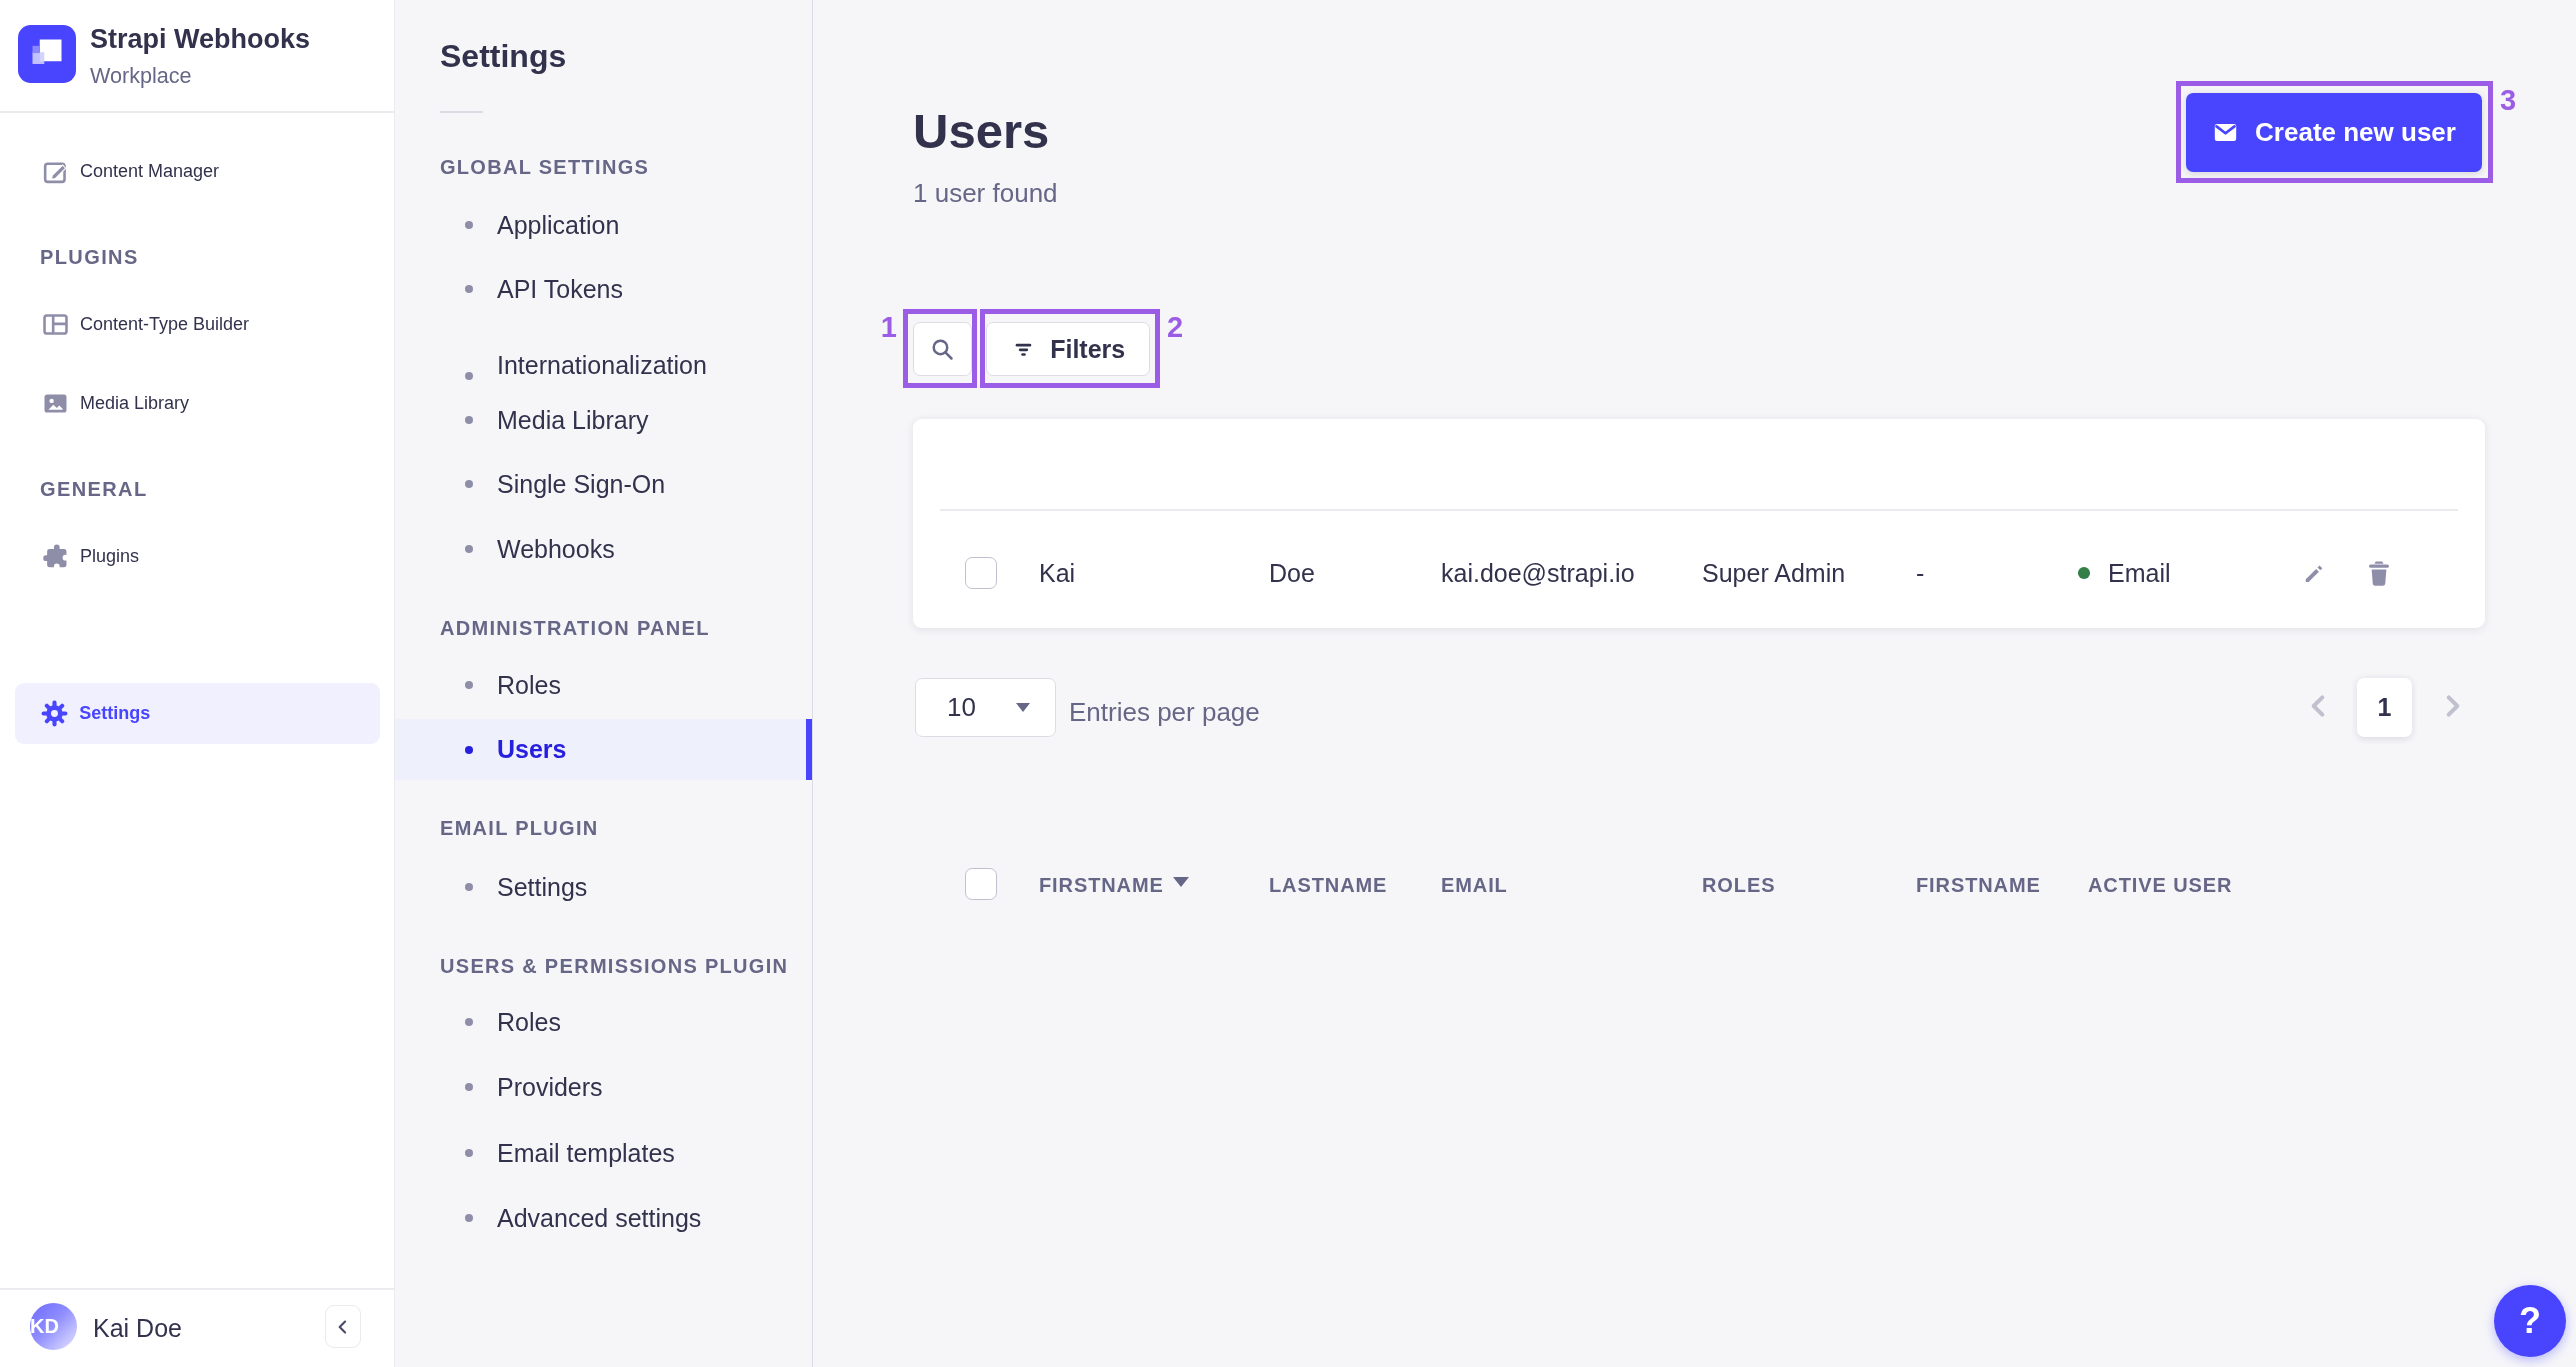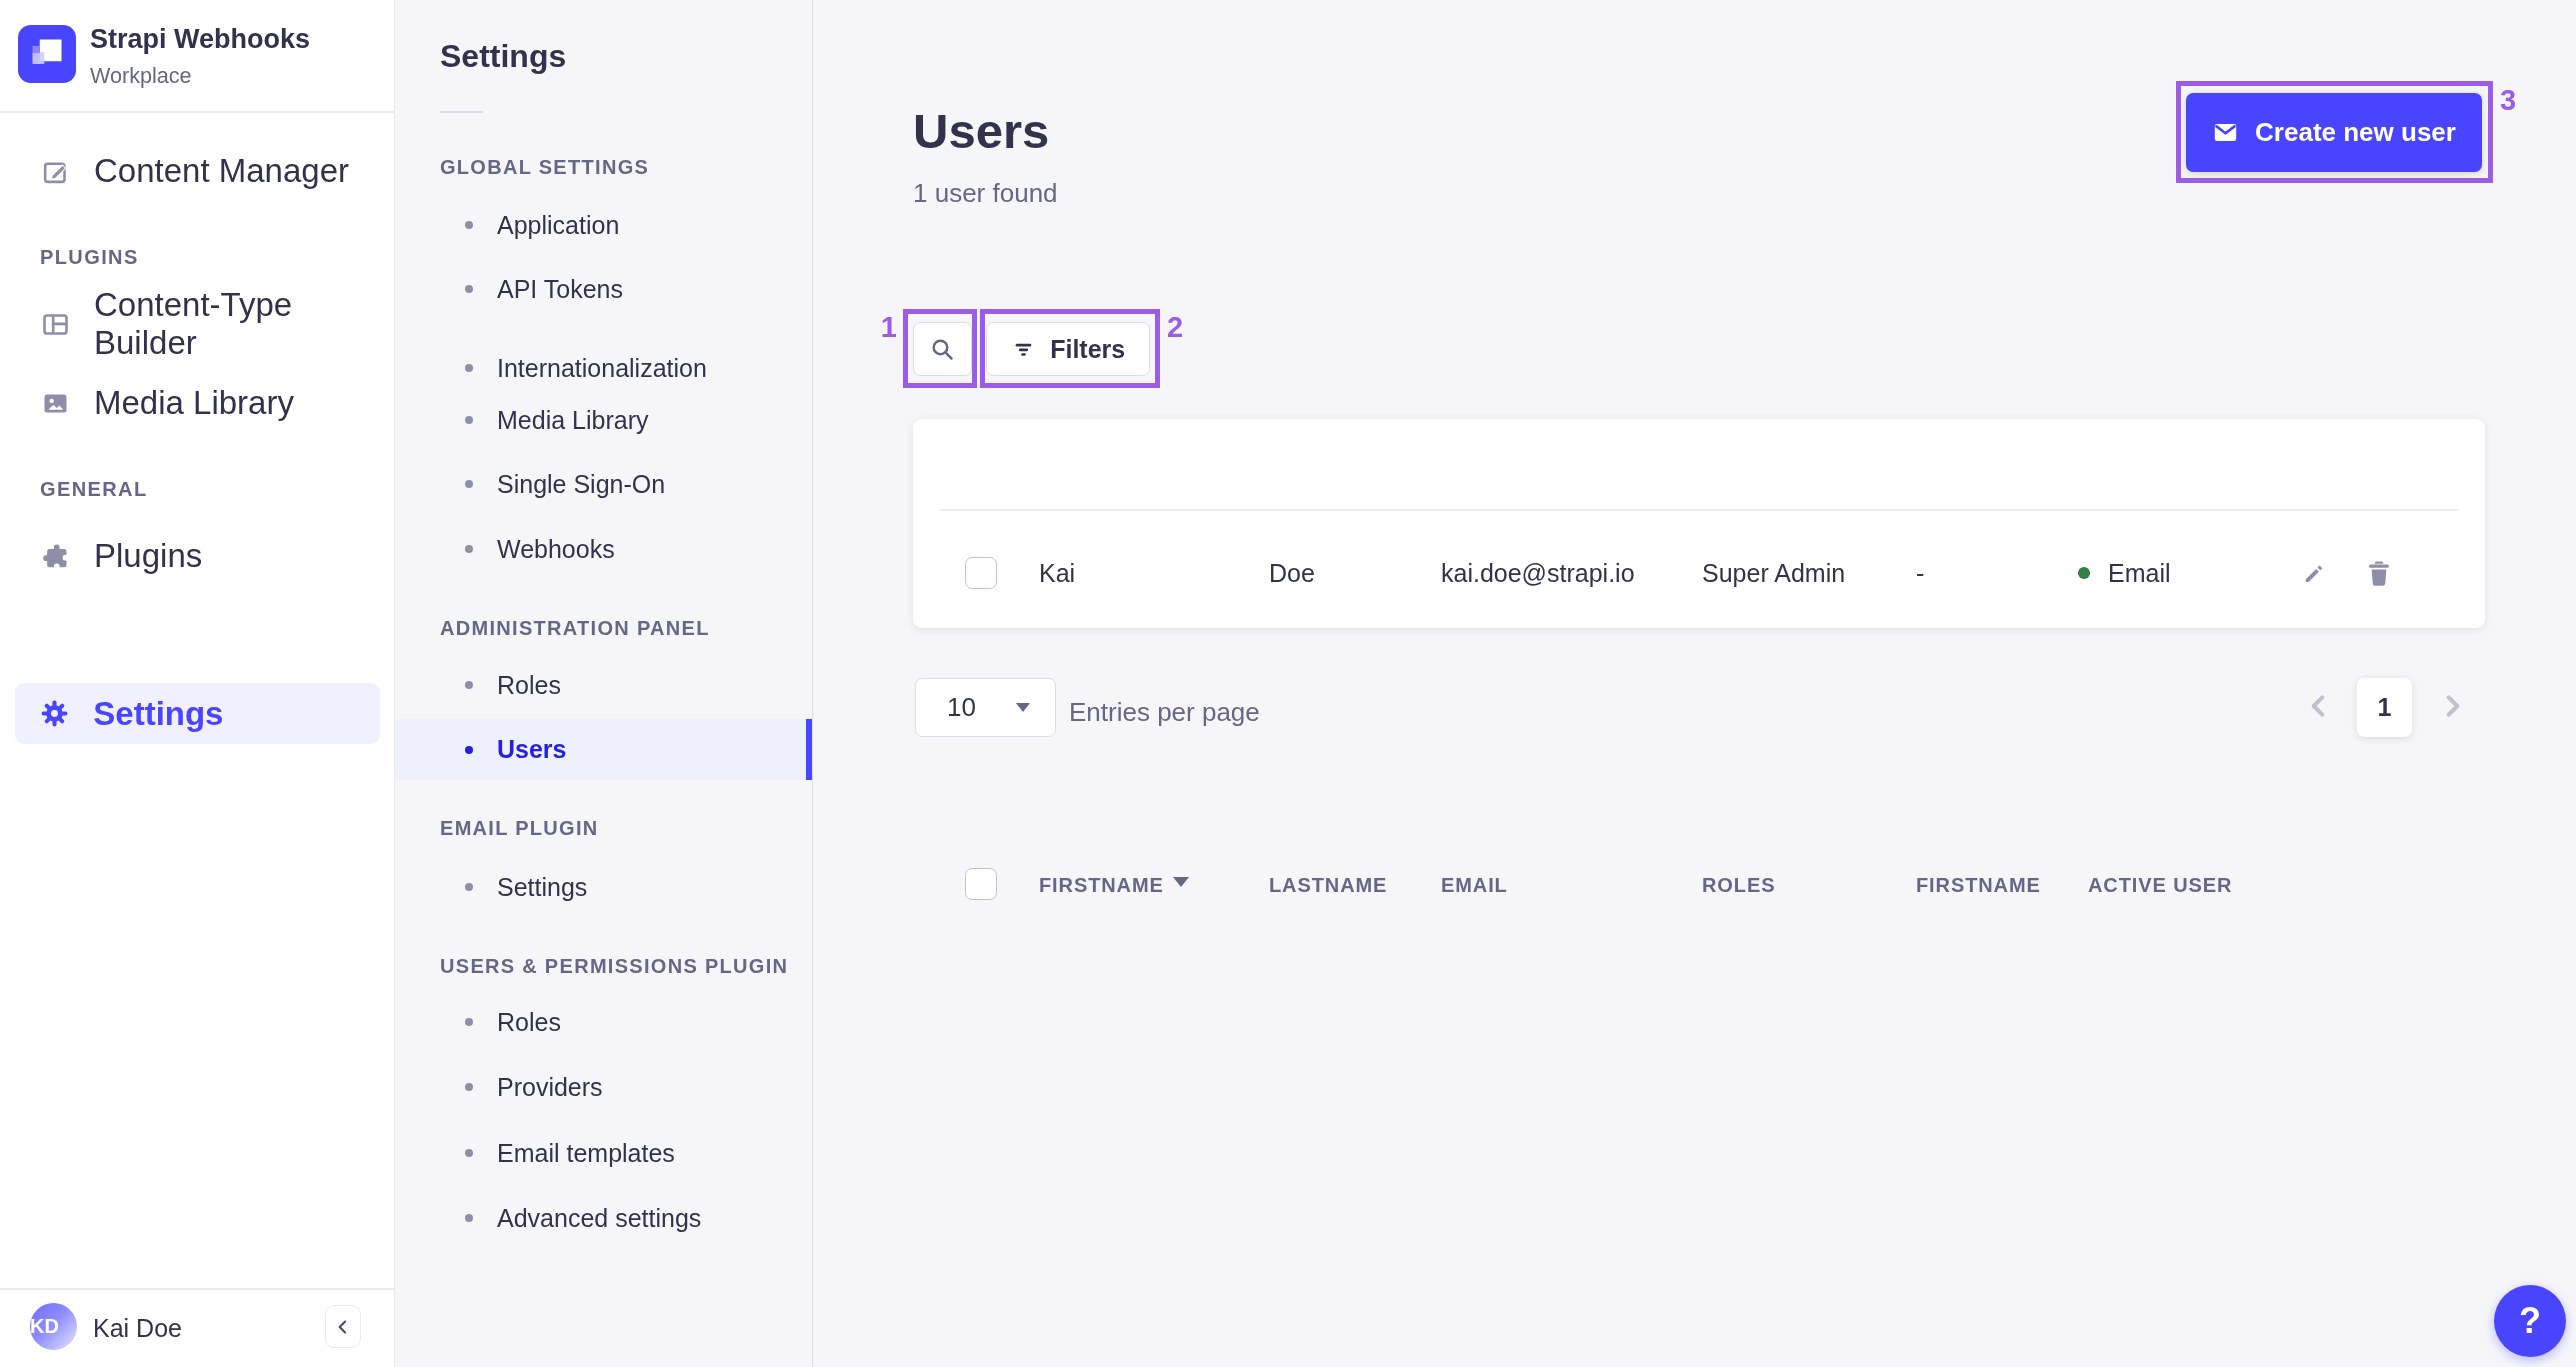--- a/index.html
+++ b/index.html
@@ -7,21 +7,21 @@
   .page{position:relative;width:2576px;height:1367px;overflow:hidden;
         background:#f6f6f9;font-family:"Liberation Sans",sans-serif;color:#32324d;}
   .abs{position:absolute;}
   
   .sidebar{position:absolute;left:0;top:0;width:395px;height:1367px;background:#ffffff;
            border-right:1.8px solid #eaeaef;}
   .brand-title{font-size:27px;font-weight:700;color:#32324d;line-height:1.1;}
   .brand-sub{font-size:21.6px;color:#666687;margin-top:5.4px;}
   .hdiv{position:absolute;left:0;width:100%;height:1.8px;background:#eaeaef;}
   .nav-row{position:absolute;left:0;width:395px;height:58px;display:flex;align-items:center;
-           gap:23px;padding-left:40px;font-size:33px;font-weight:500;color:#32324d;}
+           gap:9px;padding-left:40px;font-size:18px;font-weight:500;color:#32324d;}
   .nav-row.active{left:15.3px;width:365px;height:61px;background:#f0f0ff;border-radius:9px;
                   padding-left:24px;color:#4945ff;font-weight:600;}
   .nav-section{position:absolute;left:40px;font-size:20px;font-weight:700;color:#666687;
                letter-spacing:1.4px;}
   .icon{display:inline-flex;align-items:center;justify-content:center;flex:none;}
   
   .subnav{position:absolute;left:395px;top:0;width:418px;height:1367px;background:#f6f6f9;
           border-right:1.8px solid #dcdce4;}
   .subnav-title{position:absolute;left:45px;top:38px;font-size:32px;font-weight:700;color:#32324d;}
   .subnav-div{position:absolute;left:45px;top:111px;width:43px;height:1.8px;background:#dcdce4;}
@@ -165,21 +165,21 @@
 
     <div class="subnav-section" style="top:156px;">GLOBAL SETTINGS</div>
     <div class="subnav-item" style="top:200px;">
         <span class="bullet"></span>
         <span>Application</span>
       </div>
     <div class="subnav-item" style="top:264px;">
         <span class="bullet"></span>
         <span>API Tokens</span>
       </div>
-    <div class="subnav-item" style="top:343px;">
+    <div class="subnav-item" style="top:330px;align-items:flex-end;">
         <span class="bullet"></span>
         <span>Internationalization</span>
       </div>
     <div class="subnav-item" style="top:395px;">
         <span class="bullet"></span>
         <span>Media Library</span>
       </div>
     <div class="subnav-item" style="top:459px;">
         <span class="bullet"></span>
         <span>Single Sign-On</span>

